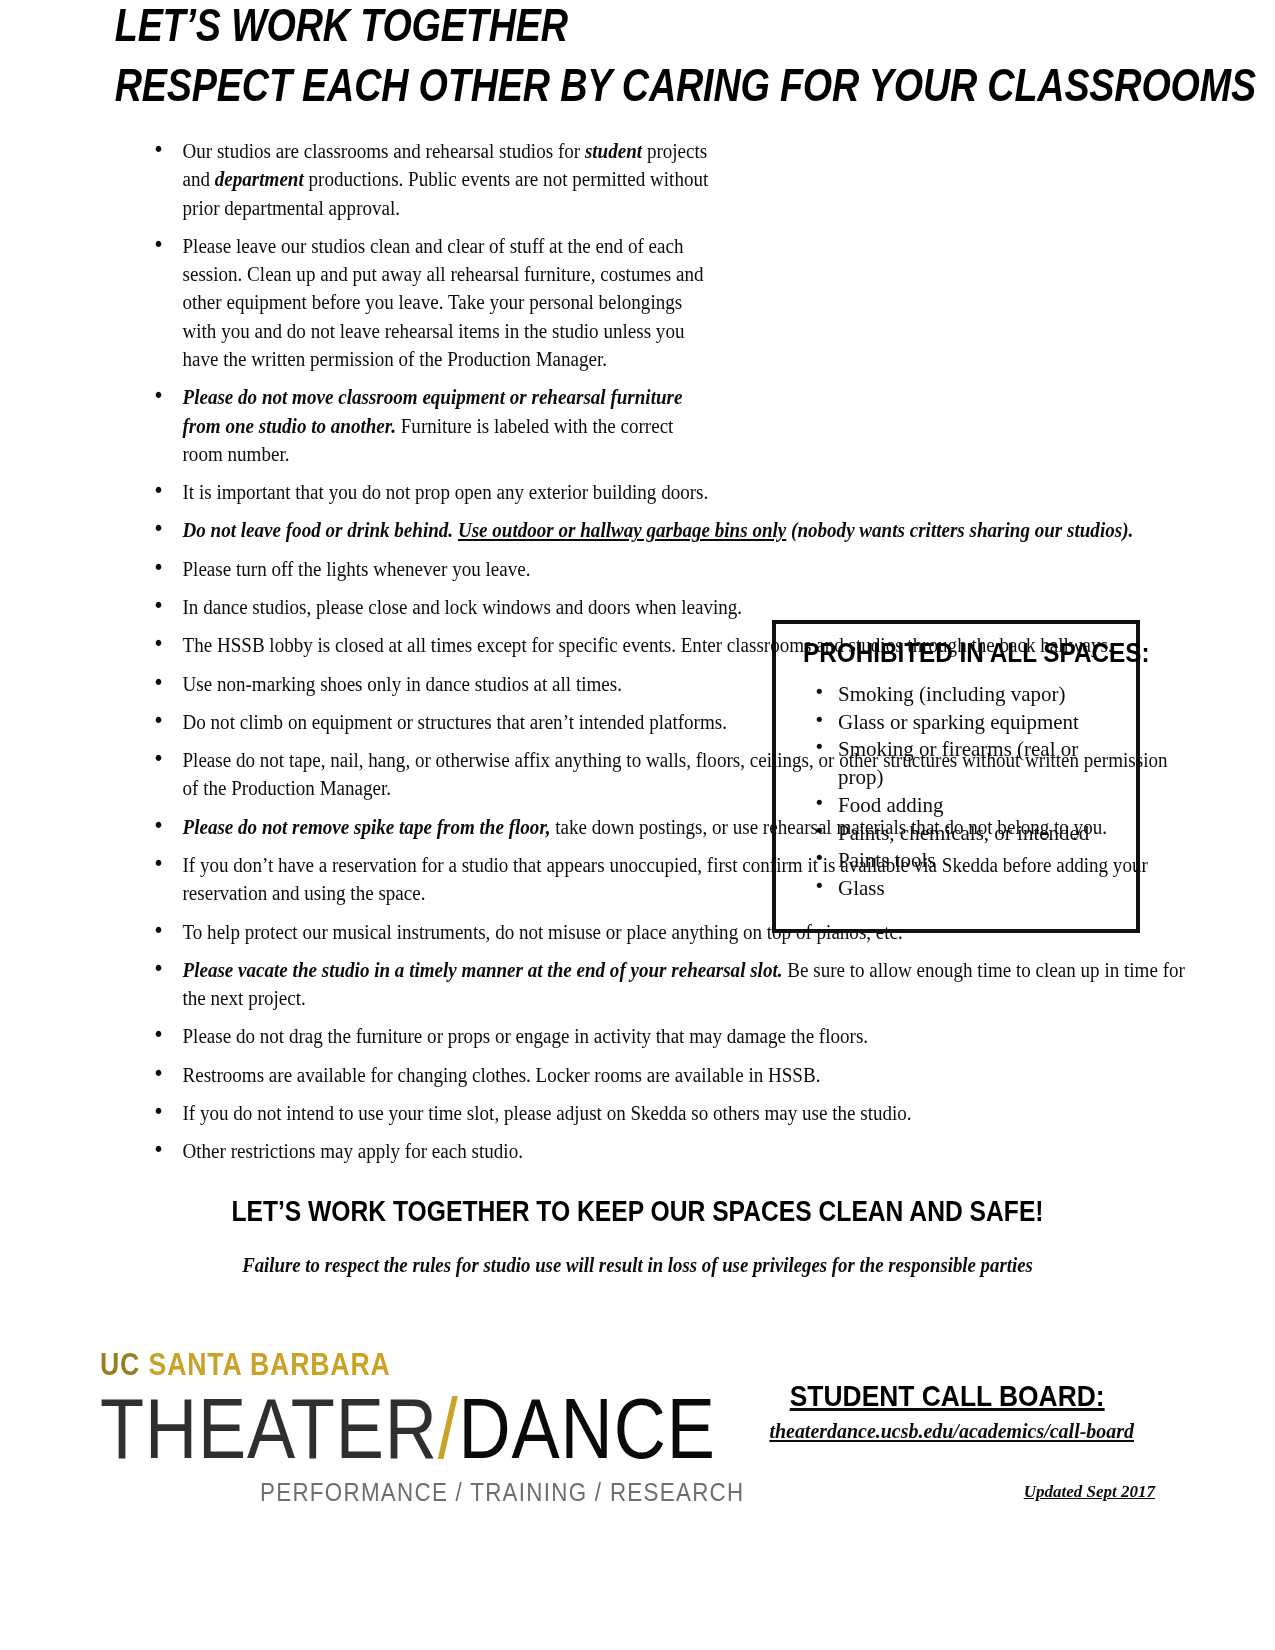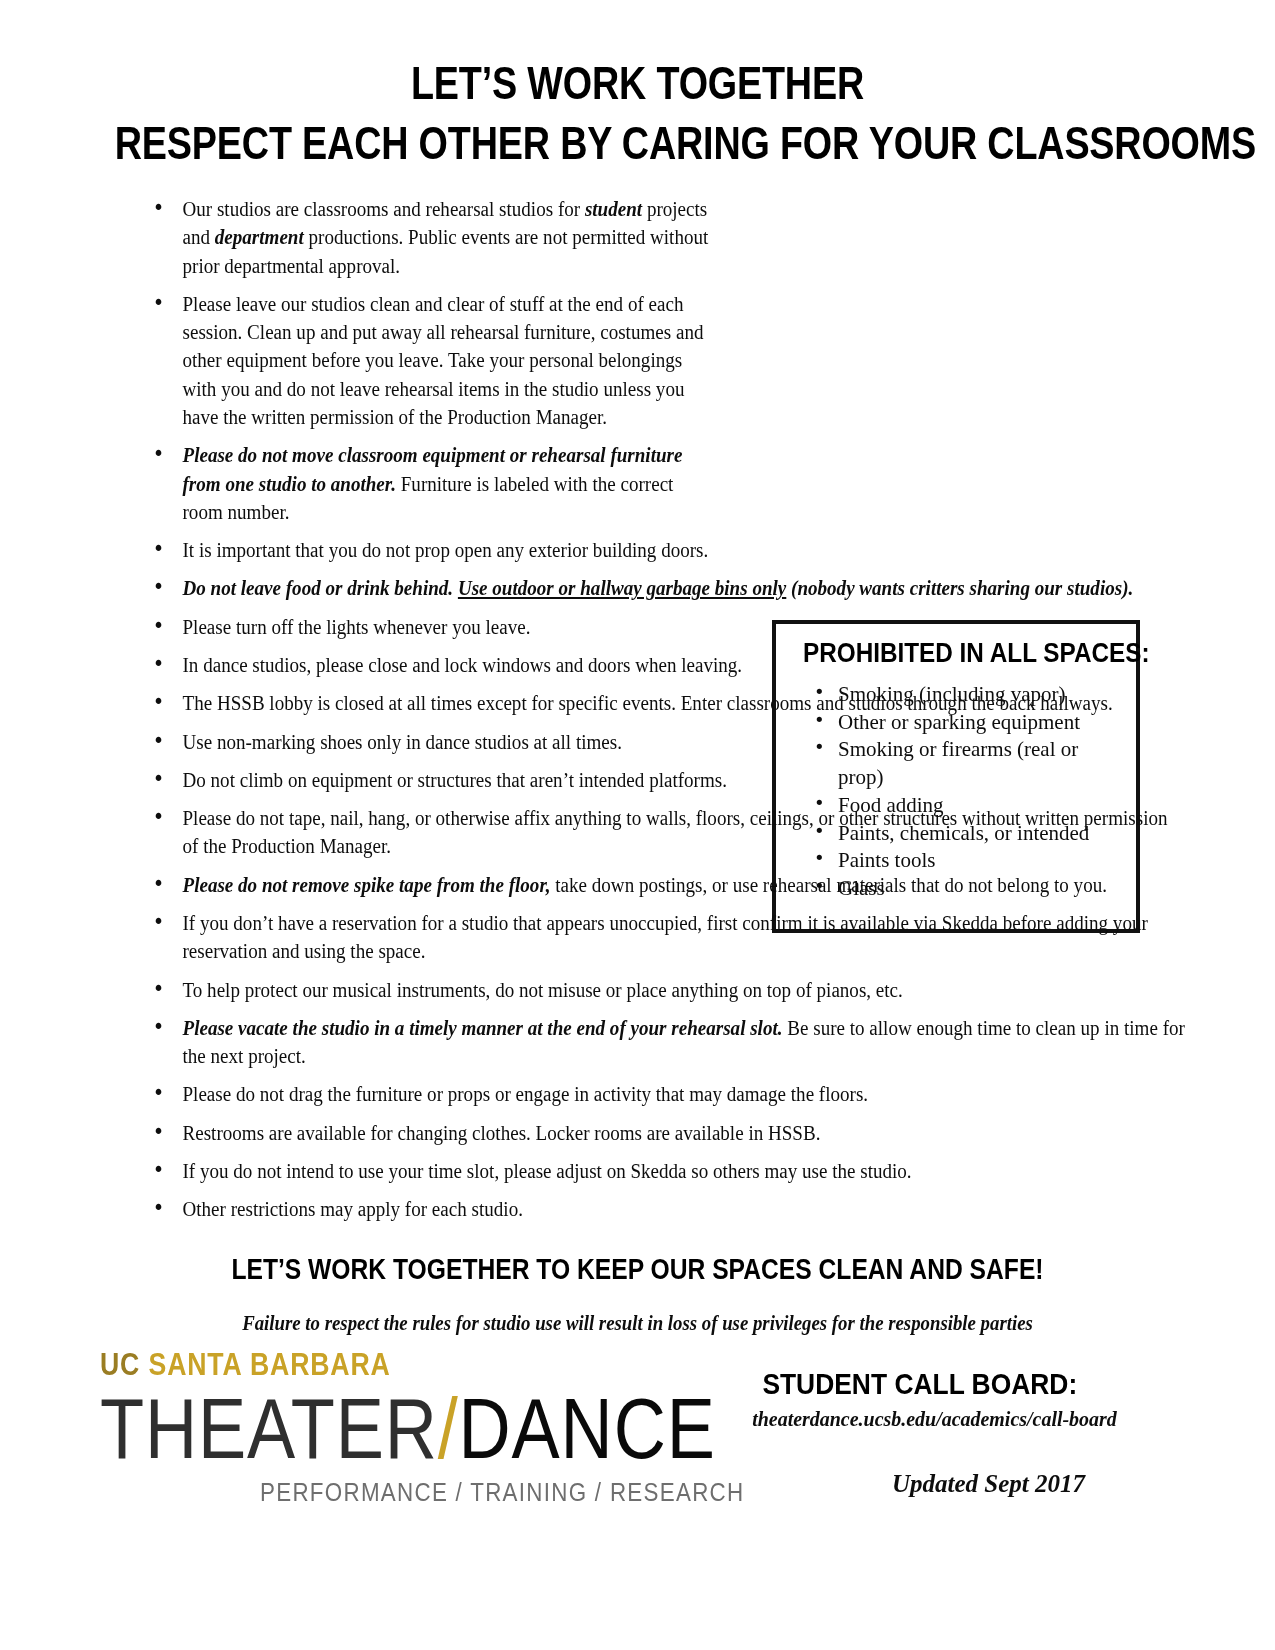--- a/index.html
+++ b/index.html
@@ -12,22 +12,21 @@
     width: 1275px;
     height: 1650px;
     background: #ffffff;
     overflow: hidden;
     font-family: "Liberation Serif", "DejaVu Serif", serif;
     color: #0d0d0d;
   }
 
   
   .title-block {
-    padding-top: 58px;
-    text-align: center;
+    font-style: italic;
   }
   .title-line {
     font-family: "Liberation Sans Narrow", "Liberation Sans", sans-serif;
     font-weight: 700;
     color: #000000;
     letter-spacing: -0.2px;
     transform: scaleX(0.82);
     transform-origin: center;
     white-space: nowrap;
     line-height: 1.12;
@@ -186,23 +185,24 @@
     letter-spacing: 1.5px;
     color: #6e6e6e;
     transform: scaleX(0.86);
     transform-origin: left;
     white-space: nowrap;
   }
 
   .callboard {
     position: absolute;
     left: 735px;
-    top: 32px;
+    top: 44px;
     width: 420px;
-    text-align: center;
+    text-align: right;
+    text-decoration: underline;
   }
   .callboard-title {
     font-family: "Liberation Sans Narrow", "Liberation Sans", sans-serif;
     font-weight: 700;
     font-size: 30px;
     transform: scaleX(0.88);
     transform-origin: left;
     color: #000;
     white-space: nowrap;
   }
@@ -213,39 +213,39 @@
     font-size: 21px;
     transform: scaleX(0.95);
     transform-origin: left;
     white-space: nowrap;
   }
   .updated {
     margin-top: 38px;
     margin-left: 87px;
     font-weight: 700;
     font-style: italic;
-    font-size: 25px;
+    font-size: 17px;
     white-space: nowrap;
   }
 </style>
 </head>
 <body>
 
 <div class="page">
 
   <div class="title-block">
     <div class="title-line l1">LET’S WORK TOGETHER</div>
     <div class="title-line l2">RESPECT EACH OTHER BY CARING FOR YOUR CLASSROOMS</div>
   </div>
 
   <div class="prohibited">
     <h2>PROHIBITED IN ALL SPACES:</h2>
     <ul id="prohibited-list">
         <li>Smoking (including vapor)</li>
-        <li>Other or sparking equipment</li>
+        <li>Glass or sparking equipment</li>
         <li>Smoking or firearms (real or prop)</li>
         <li>Food adding</li>
         <li>Paints, chemicals, or intended</li>
         <li>Paints tools</li>
         <li>Glass</li>
       </ul>
   </div>
 
   <div class="content">
     <div class="float-box-spacer"></div>

